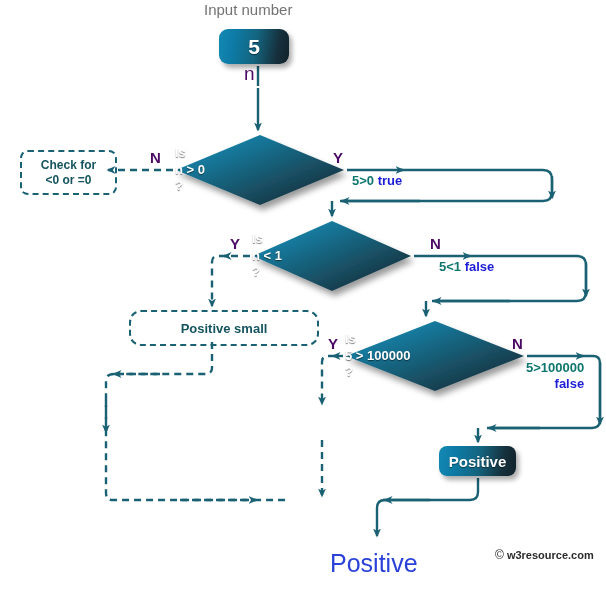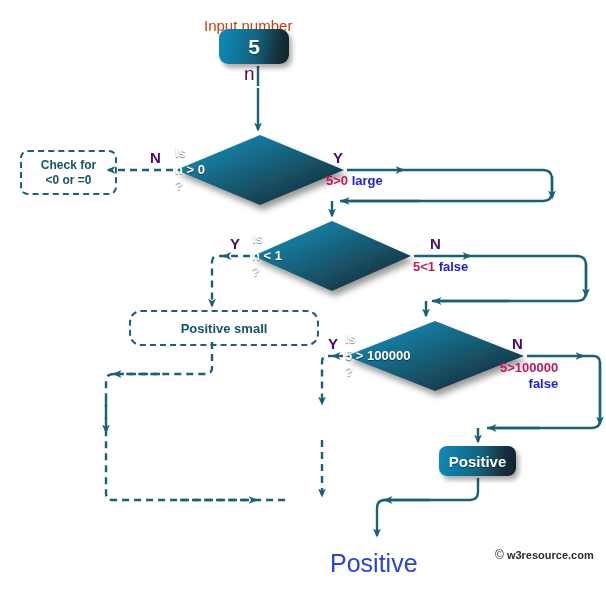--- a/index.html
+++ b/index.html
@@ -26,40 +26,40 @@
   }
 
   
   .lbl {
     position: absolute;
     white-space: nowrap;
     line-height: 1.1;
   }
   .lbl-input-number {
     font-size: 15px;
-    color: #c2410c;
+    color: #737373;
     left: 204px;
-    top: 18px;
+    top: 2px;
   }
   .lbl-n-var {
     font-size: 19px;
     color: #4b0a63;
     left: 244px;
     top: 64px;
   }
   .branch-y, .branch-n {
     font-size: 15px;
     font-weight: bold;
     color: #4b0a63;
   }
   .expr {
     font-size: 13px;
     font-weight: bold;
   }
-  .expr .op { color: #be185d; }
+  .expr .op { color: #0f766e; margin-left: 26px; }
   .expr .res { color: #1d1dd8; }
   .expr.two-line { text-align: right; line-height: 1.25; }
 
   .lbl-final {
     font-size: 25px;
     color: #2a42d8;
     left: 330px;
     top: 550px;
   }
   .watermark {
@@ -256,21 +256,21 @@
     <div class="diamond-text">
       <span>Is</span>
       <span>n &gt; 0</span>
       <span>?</span>
     </div>
   </div>
   <div class="lbl branch-n" style="left:150px; top:150px;">N</div>
   <div class="lbl branch-y" style="left:333px; top:150px;">Y</div>
   <div class="lbl expr" style="left:326px; top:174px;">
     <span class="op">5&gt;0</span>
-    <span class="res">large</span>
+    <span class="res">true</span>
   </div>
 
   <div class="diamond-wrap d2">
     <svg width="160" height="72" viewBox="0 0 160 72" xmlns="http://www.w3.org/2000/svg">
       <polygon points="80,1 159,36 80,71 1,36" fill="url(#dgrad)" filter="url(#dshadow)"></polygon>
     </svg>
     <div class="diamond-text">
       <span>Is</span>
       <span>n &lt; 1</span>
       <span>?</span>

